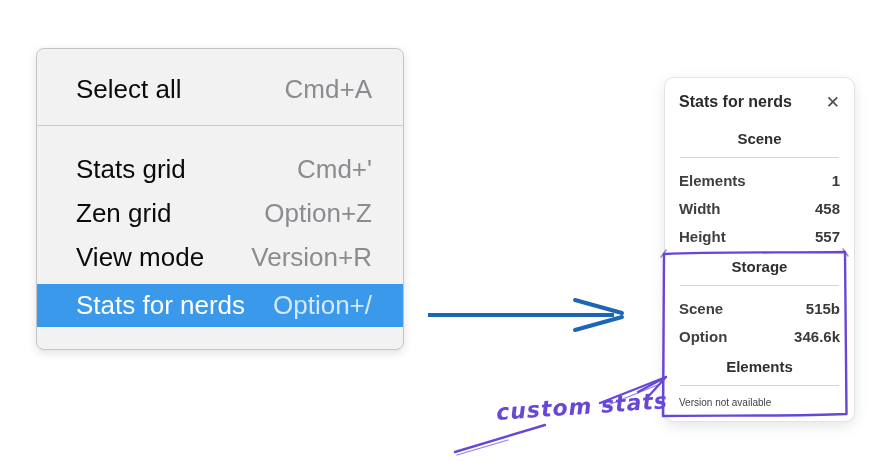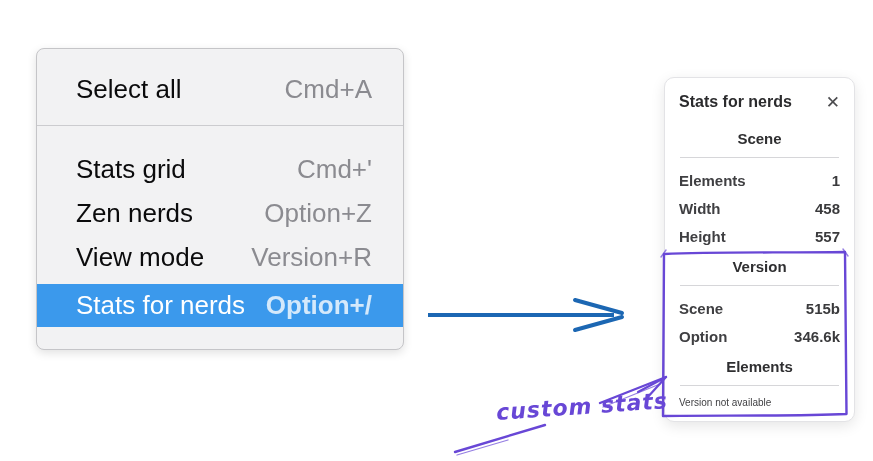--- a/index.html
+++ b/index.html
@@ -34,21 +34,21 @@
   .menu-divider {
     height: 1px; background: #cccccf;
     margin: 16px 0 21px 0;
   }
   .menu-item.row { height: 44px; }
   .menu-item.selected {
     height: 43px; margin-top: 5px;
     background: var(--highlight, #3b99ec);
     color: #ffffff;
   }
-  .menu-item.selected .shortcut { color: rgba(255,255,255,0.78); font-weight: bold; }
+  .menu-item.selected .shortcut { color: rgba(255,255,255,0.78); }
 
   
   .panel {
     position: absolute; left: 664px; top: 77px;
     width: 191px; height: 345px; box-sizing: border-box;
     background: #ffffff;
     border: 1px solid #e3e3e6;
     border-radius: 10px;
     box-shadow: 0 4px 14px rgba(0,0,0,0.10);
     padding: 12px 14px;
@@ -102,21 +102,21 @@
     <div class="menu-item">
       <span>Select all</span>
       <span class="shortcut">Cmd+A</span>
     </div>
     <div class="menu-divider"></div>
     <div class="menu-item row">
       <span>Stats grid</span>
       <span class="shortcut">Cmd+'</span>
     </div>
     <div class="menu-item row">
-      <span>Zen nerds</span>
+      <span>Zen grid</span>
       <span class="shortcut">Option+Z</span>
     </div>
     <div class="menu-item row">
       <span>View mode</span>
       <span class="shortcut">Version+R</span>
     </div>
     <div class="menu-item selected">
       <span>Stats for nerds</span>
       <span class="shortcut">Option+/</span>
     </div>
@@ -146,21 +146,21 @@
         <span class="stat-label">Width</span>
         <span class="stat-value">458</span>
       </div>
       <div class="stat-row">
         <span class="stat-label">Height</span>
         <span class="stat-value">557</span>
       </div>
     </div>
 
     <div class="section">
-      <div class="section-heading mt">Version</div>
+      <div class="section-heading mt">Storage</div>
       <div class="hr"></div>
       <div class="stat-row">
         <span class="stat-label">Scene</span>
         <span class="stat-value">515b</span>
       </div>
       <div class="stat-row">
         <span class="stat-label">Option</span>
         <span class="stat-value">346.6k</span>
       </div>
     </div>

